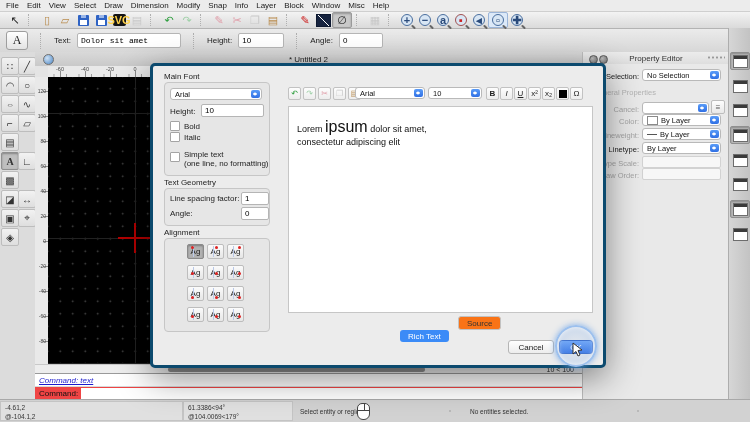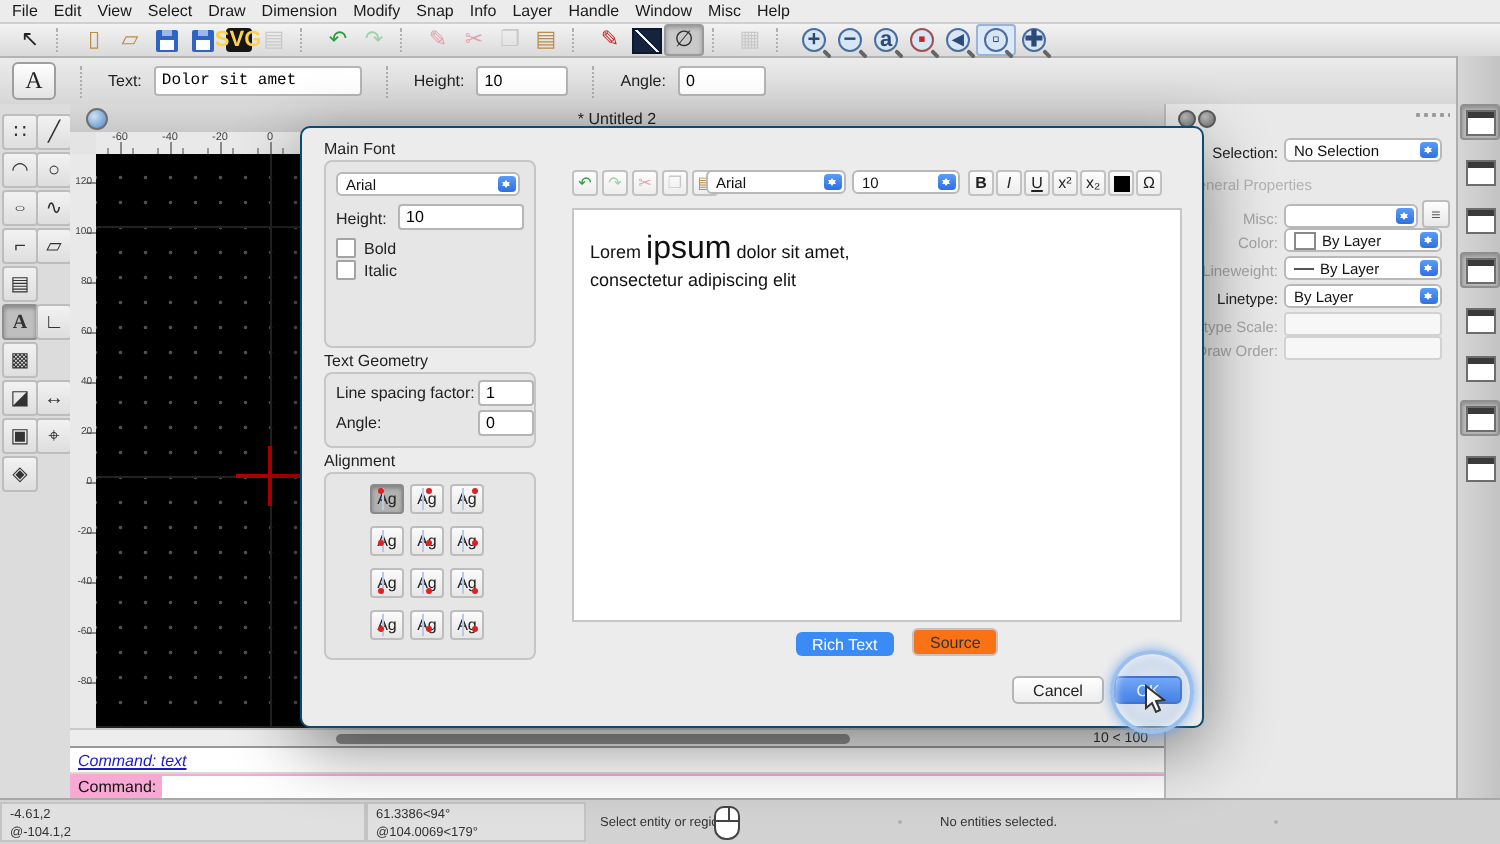--- a/index.html
+++ b/index.html
@@ -64,21 +64,21 @@
      background-size:125px 125px,125px 125px,12.5px 12.5px;
      background-position:0 36px,87px 0,6px 5.5px;overflow:hidden}
   .ch-h{position:absolute;left:70px;top:160px;width:34px;height:2px;background:#b30000}
   .ch-v{position:absolute;left:86px;top:146px;width:2px;height:30px;background:#b30000}
   .vscroll{left:576px;top:77px;width:6px;height:287px;background:#e2e2e2;border-left:1px solid #c2c2c2}
   .hscrollrow{left:35px;top:364px;width:547px;height:9px;background:#ededed;border-top:1px solid #c9c9c9;display:flex;align-items:center}
   .hthumb{position:absolute;left:133px;top:2px;width:257px;height:5px;background:#8f8f8f;border-radius:3px}
   .gridstatus{position:absolute;right:8px;top:1px;font-size:7px;color:#333}
   .cmdhist{left:35px;top:373px;width:547px;height:13px;background:#fff;border-top:1px solid #9a9a9a;
            font-size:8px;color:#1a1acc;text-decoration:underline;display:flex;align-items:center;padding-left:4px;font-style:italic}
-  .cmdline{left:35px;top:386px;width:547px;height:13px;background:#f9a8d4;border-top:1px solid #d8d8d8;
+  .cmdline{left:35px;top:386px;width:547px;height:13px;background:#ef4444;border-top:1px solid #d8d8d8;
            display:flex;align-items:center;padding-left:4px;font-size:8px;color:#111;gap:3px}
   .cmdinput{border:none;outline:none;flex:1;font-size:8px;font-family:"Liberation Sans",sans-serif}
   
   .proppanel{left:582px;top:52px;width:146px;height:347px;background:#e9e9e9;border-left:1px solid #bdbdbd}
   .pphead{position:absolute;left:0;top:0;width:100%;height:12px;display:flex;align-items:center;justify-content:center;
           font-size:8px;color:#333;background:linear-gradient(#ececec,#dedede)}
   .winbtn{position:absolute;top:3px;width:7px;height:7px;border-radius:50%;background:radial-gradient(circle at 35% 35%,#bdbdbd,#6e6e6e);border:1px solid #5a5a5a}
   .pphandle{position:absolute;right:4px;top:4px;width:18px;height:3px;
             background-image:radial-gradient(circle,#9a9a9a 1px,transparent 1.2px);background-size:4px 3px}
   .prow{position:absolute;left:0;width:100%;display:flex;align-items:flex-end;font-size:7.5px}
@@ -104,21 +104,21 @@
   .dicon{width:13px;height:11px;background:#fff;border:1px solid #6d6d6d;position:relative}
   .dicon::before{content:"";position:absolute;top:0;left:0;right:0;height:3px;background:#3a3a3a}
   
   .statusbar{left:0;top:399px;width:750px;height:23px;background:#d2d2d2;border-top:1px solid #a8a8a8;font-size:6.5px;color:#333}
   .sbox{position:absolute;top:1px;height:20px;background:#e0e0e0;border:1px solid #c4c4c4;padding:1px 4px;box-sizing:border-box;line-height:9px}
   .mouse{position:absolute;width:11px;height:15px;border:1px solid #444;border-radius:5px 5px 6px 6px;background:#fff}
   .mouse::before{content:"";position:absolute;left:50%;top:0;width:1px;height:6px;background:#444}
   .mouse::after{content:"";position:absolute;left:0;right:0;top:6px;height:1px;background:#444}
   .sdot{position:absolute;width:2px;height:2px;border-radius:50%;background:#b0b0b0;top:10px}
   
-  .dialog{left:150px;top:63px;width:450px;height:299px;background:#ececec;border:1px solid #0c4a6e;border-radius:5px;
+  .dialog{left:150px;top:63px;width:450px;height:299px;background:#ececec;border:3px solid #0c4a6e;border-radius:5px;
           box-shadow:0 10px 34px rgba(0,0,0,.45);z-index:50}
   .gtitle{position:absolute;font-size:8px;color:#222}
   .grp{position:absolute;border:1px solid #c6c6c6;border-radius:4px;background:#e6e6e6}
   .dlabel{font-size:8px;color:#222}
   .dinput{border:1px solid #b5b5b5;border-radius:2px;background:#fff;font-size:8px;padding:0 3px;height:11px;
           font-family:"Liberation Sans",sans-serif;box-sizing:content-box}
   .cb{width:8px;height:8px;background:#fff;border:1px solid #a4a4a4;border-radius:1px;flex:none}
   .cbrow{position:absolute;display:flex;align-items:center;gap:4px;font-size:8px}
   .algnGrid{position:absolute;display:grid;grid-template-columns:repeat(3,17px);gap:6px 3px}
   .algn{width:17px;height:15px;background:linear-gradient(#fbfbfb,#e6e6e6);border:1px solid #bdbdbd;border-radius:2px;
@@ -155,21 +155,21 @@
   <span>File</span>
   <span>Edit</span>
   <span>View</span>
   <span>Select</span>
   <span>Draw</span>
   <span>Dimension</span>
   <span>Modify</span>
   <span>Snap</span>
   <span>Info</span>
   <span>Layer</span>
-  <span>Handle</span>
+  <span>Block</span>
   <span>Window</span>
   <span>Misc</span>
   <span>Help</span>
 </div>
 
 <div class="abs toolbar">
   <div class="tbtn">
       <span>↖</span>
     </div>
   <div class="tsep"></div>
@@ -357,33 +357,36 @@
 
 <div class="abs cmdhist">
   <span>Command: text</span>
 </div>
 <div class="abs cmdline">
   <span>Command:</span>
   <input class="cmdinput" style="">
 </div>
 
 <div class="abs proppanel">
+  <div class="pphead">
+    <span>Property Editor</span>
+  </div>
   <span class="winbtn" style="left:6px"></span>
   <span class="winbtn" style="left:16px"></span>
   <div class="pphandle"></div>
   <div class="prow" style="top:17px">
     <span class="plab">Selection:</span>
     <div class="msel" style="flex:1;margin-right:8px">
       <span>No Selection</span>
       <span class="stp"></span>
     </div>
   </div>
   <span class="sect" style="top:36px">General Properties</span>
   <div class="prow" style="top:48px">
-    <span class="plab gray">Misc:</span>
+    <span class="plab gray">Cancel:</span>
     <div class="msel" style="flex:1">
       <span></span>
       <span class="stp"></span>
     </div>
     <div class="hamb" style="margin-right:4px">
         <span>≡</span>
       </div>
   </div>
   <div class="prow" style="top:62px">
     <span class="plab gray">Color:</span>
@@ -472,20 +475,24 @@
   <span class="dlabel abs" style="left:17px;top:41px">Height:</span>
   <input class="dinput abs" style="left: 48px; top: 38px; width: 55px;" value="10">
   <div class="cbrow" style="left:17px;top:55px">
     <span class="cb"></span>
     <span>Bold</span>
   </div>
   <div class="cbrow" style="left:17px;top:66px">
     <span class="cb"></span>
     <span>Italic</span>
   </div>
+  <div class="cbrow" style="left:17px;top:84px;align-items:flex-start">
+    <span class="cb" style="margin-top:2px"></span>
+    <span><span>Simple text</span><br><span>(one line, no formatting)</span></span>
+  </div>
 
   <span class="gtitle" style="left:11px;top:112px">Text Geometry</span>
   <div class="grp" style="left:11px;top:122px;width:104px;height:36px"></div>
   <span class="dlabel abs" style="left:17px;top:128px">Line spacing factor:</span>
   <input class="dinput abs" style="left: 88px; top: 126px; width: 20px;" value="1">
   <span class="dlabel abs" style="left:17px;top:143px">Angle:</span>
   <input class="dinput abs" style="left: 88px; top: 141px; width: 20px;" value="0">
 
   <span class="gtitle" style="left:11px;top:162px">Alignment</span>
   <div class="grp" style="left:11px;top:172px;width:104px;height:92px"></div>
@@ -586,21 +593,21 @@
       </div>
     <div class="ebtn">
         <span>Ω</span>
       </div>
   </div>
 
   <div class="textarea" style="left:135px;top:40px;width:287px;height:185px">
     <span><span>Lorem </span><span class="bigword">ipsum</span><span> dolor sit amet,</span><br><span>consectetur adipiscing elit</span></span>
   </div>
 
-  <div class="pill blue" style="position:absolute;left:247px;top:252px">
+  <div class="pill blue" style="position:absolute;left:247px;top:264px">
       <span>Rich Text</span>
     </div>
   <div class="pill graypill" style="position:absolute;left:305px;top:250px">
       <span>Source</span>
     </div>
 
   <div class="btn cancel" style="position:absolute;left:355px;top:274px">
       <span>Cancel</span>
     </div>
   <div class="btn ok" style="position:absolute;left:406px;top:274px">

